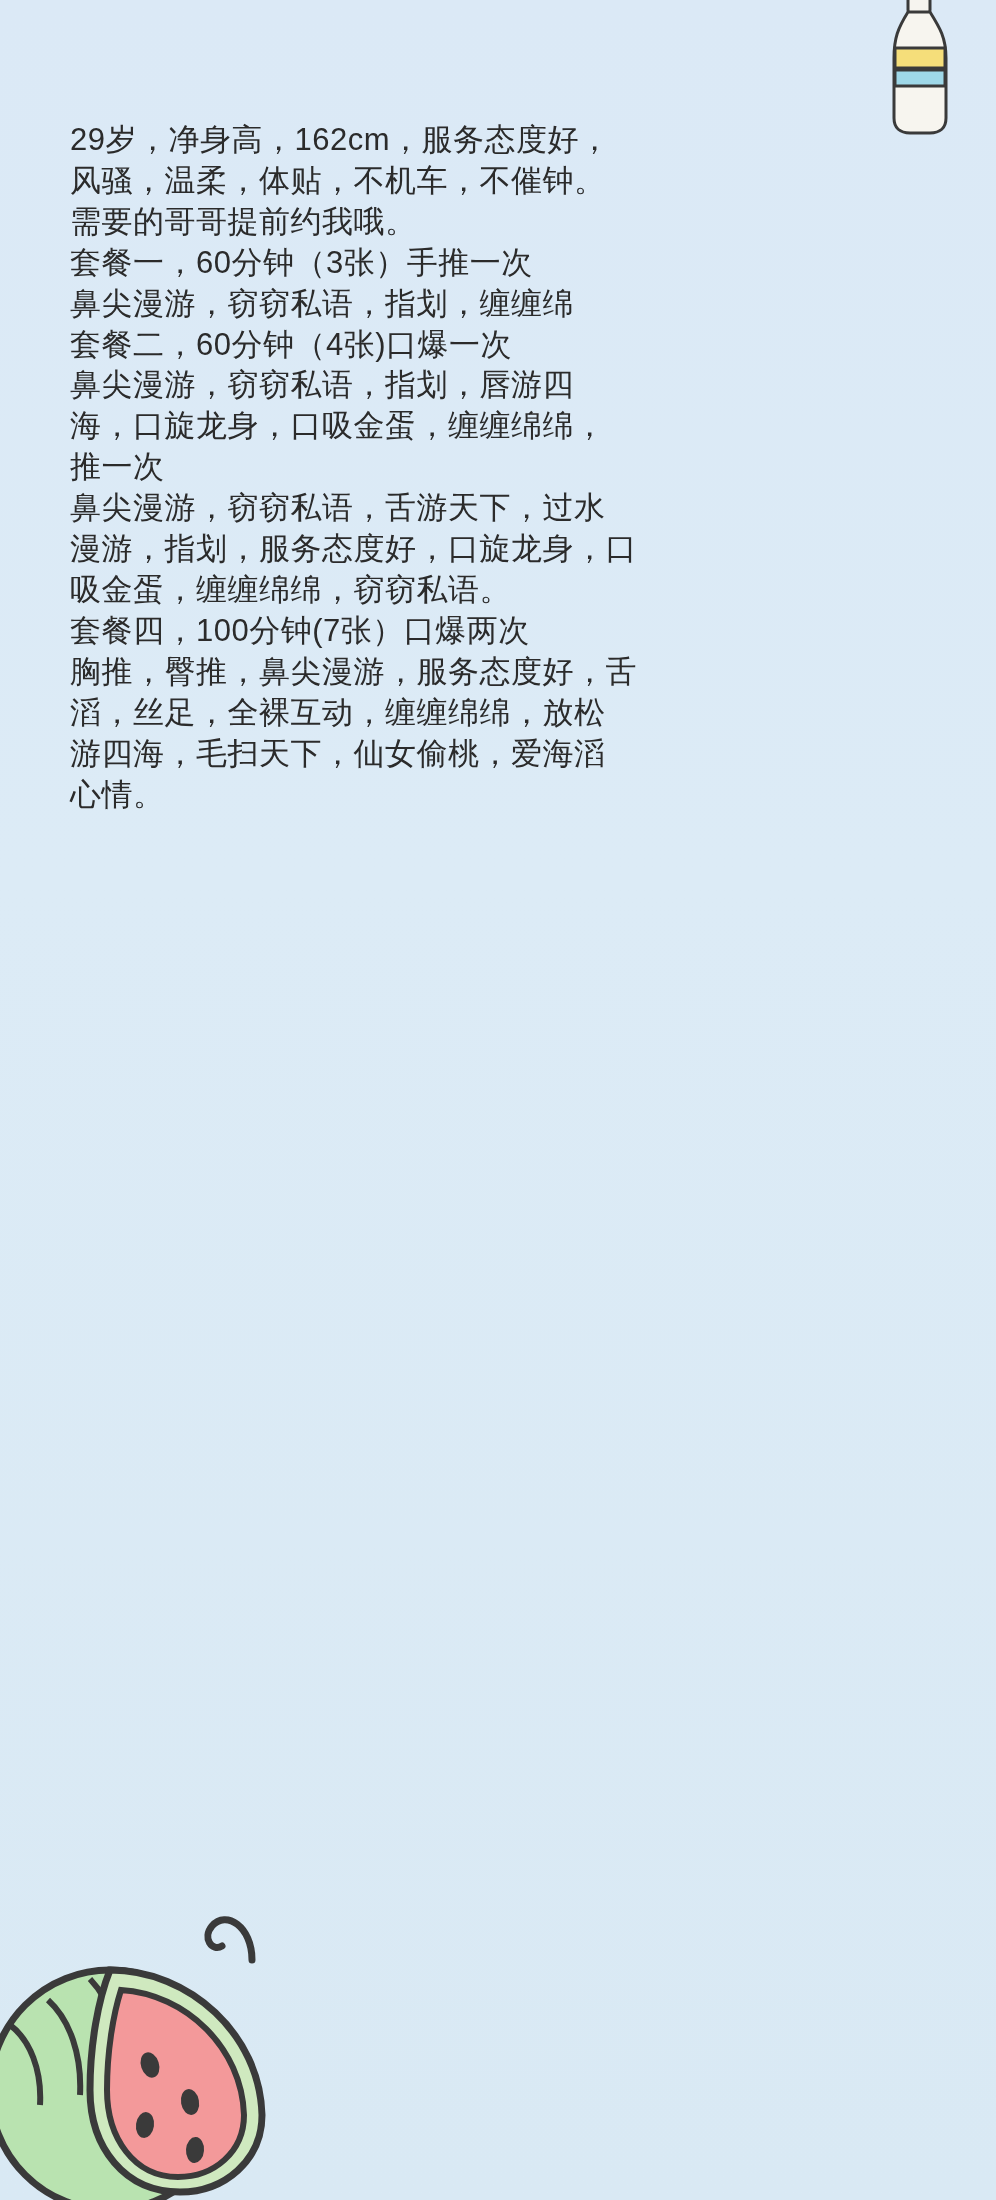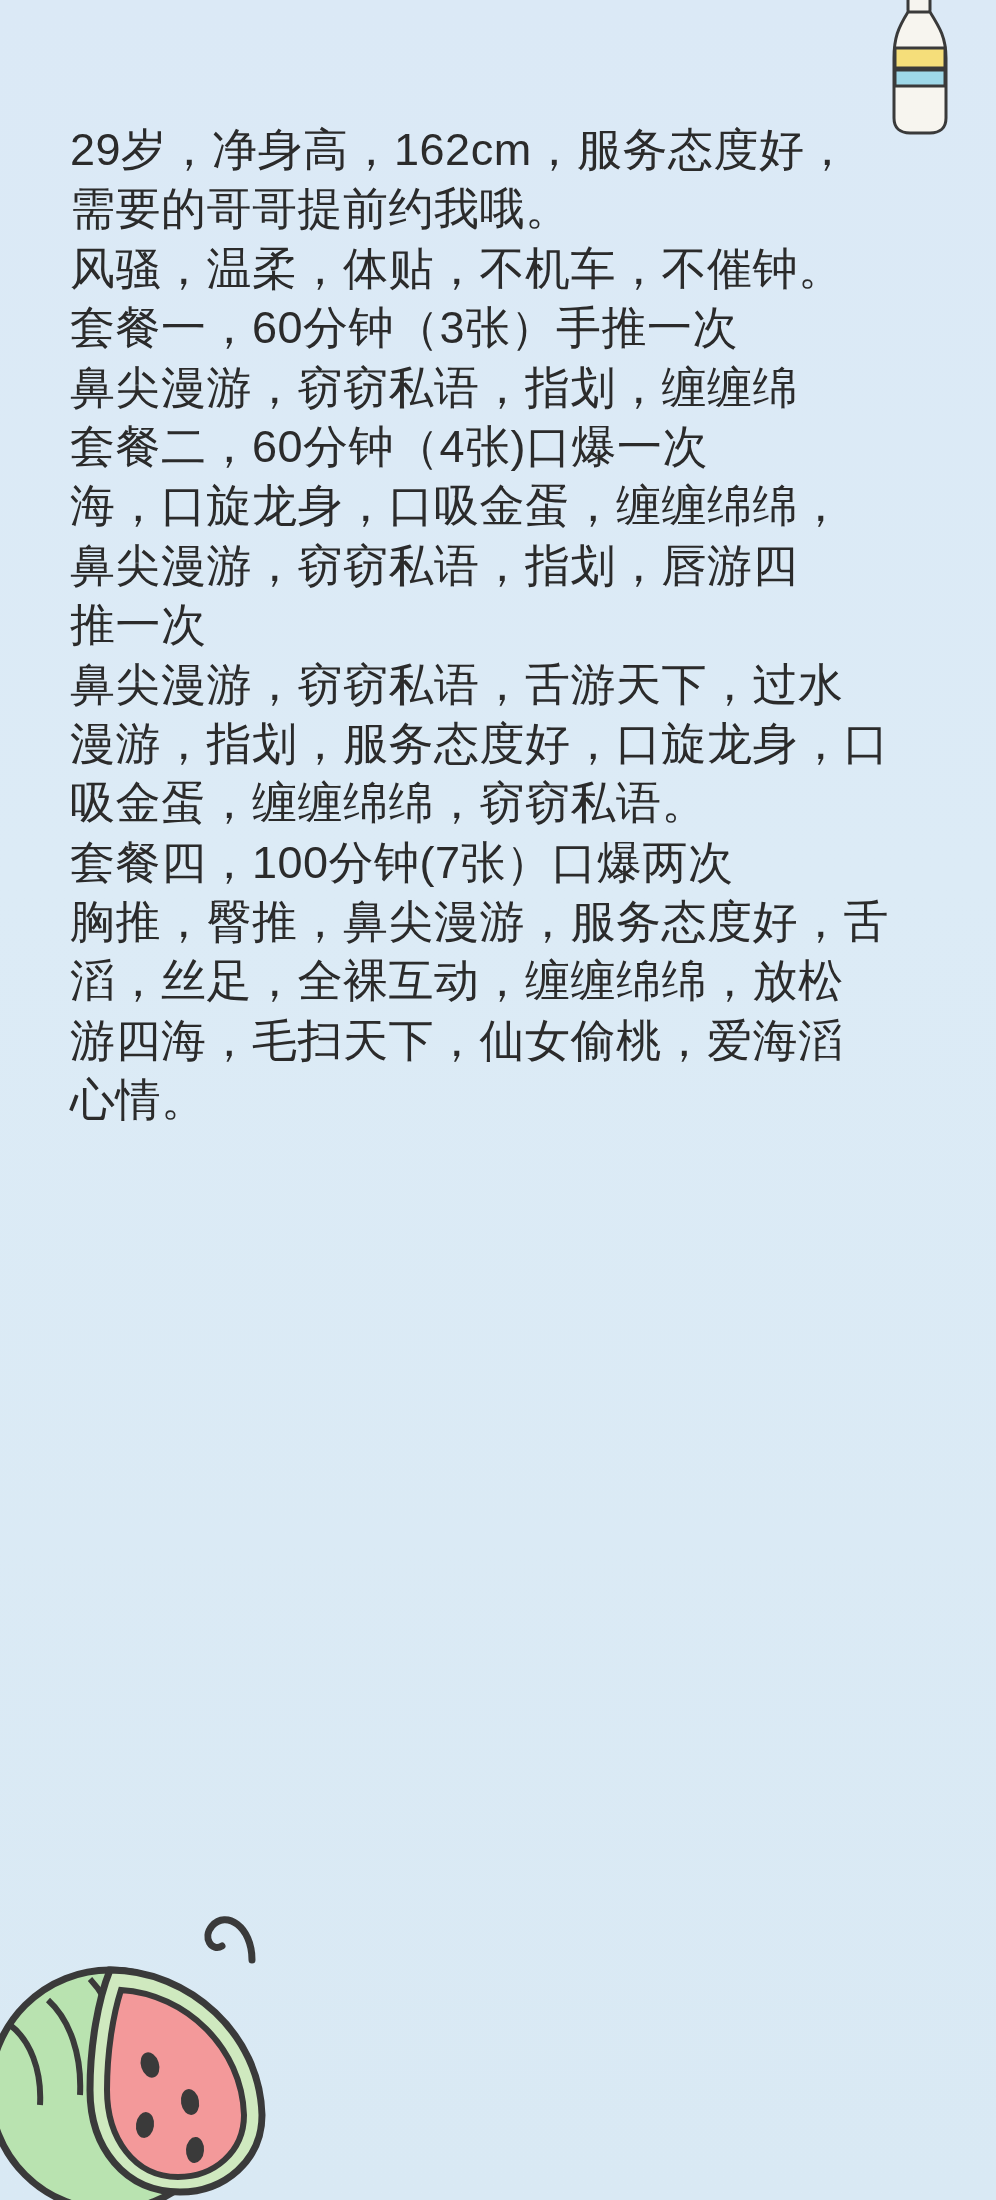--- a/index.html
+++ b/index.html
@@ -20,21 +20,21 @@
     height: 2200px;
     background: linear-gradient(180deg, #dbe9f6 0%, #dcebf6 40%, #d9e9f4 100%);
     overflow: hidden;
   }
   .text-block {
     position: absolute;
     left: 70px;
     top: 120px;
     width: 840px;
     color: #2b2b2b;
-    font-size: 45px;
+    font-size: 31px;
     line-height: 1.32;
     letter-spacing: 0.5px;
     font-weight: 400;
   }
   .line {
     white-space: pre-wrap;
     word-break: break-all;
   }
   
   .bottle {
@@ -62,27 +62,27 @@
     <svg viewBox="0 0 90 150" width="90" height="150" xmlns="http://www.w3.org/2000/svg">
       <rect x="30" y="2" width="22" height="26" rx="4" fill="#f6f4ef" stroke="#3a3a3a" stroke-width="3"></rect>
       <path d="M30 26 C20 42, 16 52, 16 72 L16 132 C16 142, 22 147, 32 147 L52 147 C62 147, 68 142, 68 132 L68 72 C68 52, 62 42, 52 26 Z" fill="#f7f5ef" stroke="#3a3a3a" stroke-width="3"></path>
       <rect x="17" y="62" width="50" height="20" fill="#f5de7a" stroke="#3a3a3a" stroke-width="3"></rect>
       <rect x="17" y="84" width="50" height="16" fill="#9fd8e8" stroke="#3a3a3a" stroke-width="3"></rect>
     </svg>
   </div>
 
   <div class="text-block">
     <div class="line">29岁，净身高，162cm，服务态度好，</div>
+    <div class="line">风骚，温柔，体贴，不机车，不催钟。</div>
     <div class="line">需要的哥哥提前约我哦。</div>
-    <div class="line">风骚，温柔，体贴，不机车，不催钟。</div>
     <div class="line">套餐一，60分钟（3张）手推一次</div>
     <div class="line">鼻尖漫游，窃窃私语，指划，缠缠绵</div>
     <div class="line">套餐二，60分钟（4张)口爆一次</div>
+    <div class="line">鼻尖漫游，窃窃私语，指划，唇游四</div>
     <div class="line">海，口旋龙身，口吸金蛋，缠缠绵绵，</div>
-    <div class="line">鼻尖漫游，窃窃私语，指划，唇游四</div>
     <div class="line">推一次</div>
     <div class="line">鼻尖漫游，窃窃私语，舌游天下，过水</div>
     <div class="line">漫游，指划，服务态度好，口旋龙身，口</div>
     <div class="line">吸金蛋，缠缠绵绵，窃窃私语。</div>
     <div class="line">套餐四，100分钟(7张）口爆两次</div>
     <div class="line">胸推，臀推，鼻尖漫游，服务态度好，舌</div>
     <div class="line">滔，丝足，全裸互动，缠缠绵绵，放松</div>
     <div class="line">游四海，毛扫天下，仙女偷桃，爱海滔</div>
     <div class="line">心情。</div>
   </div>

